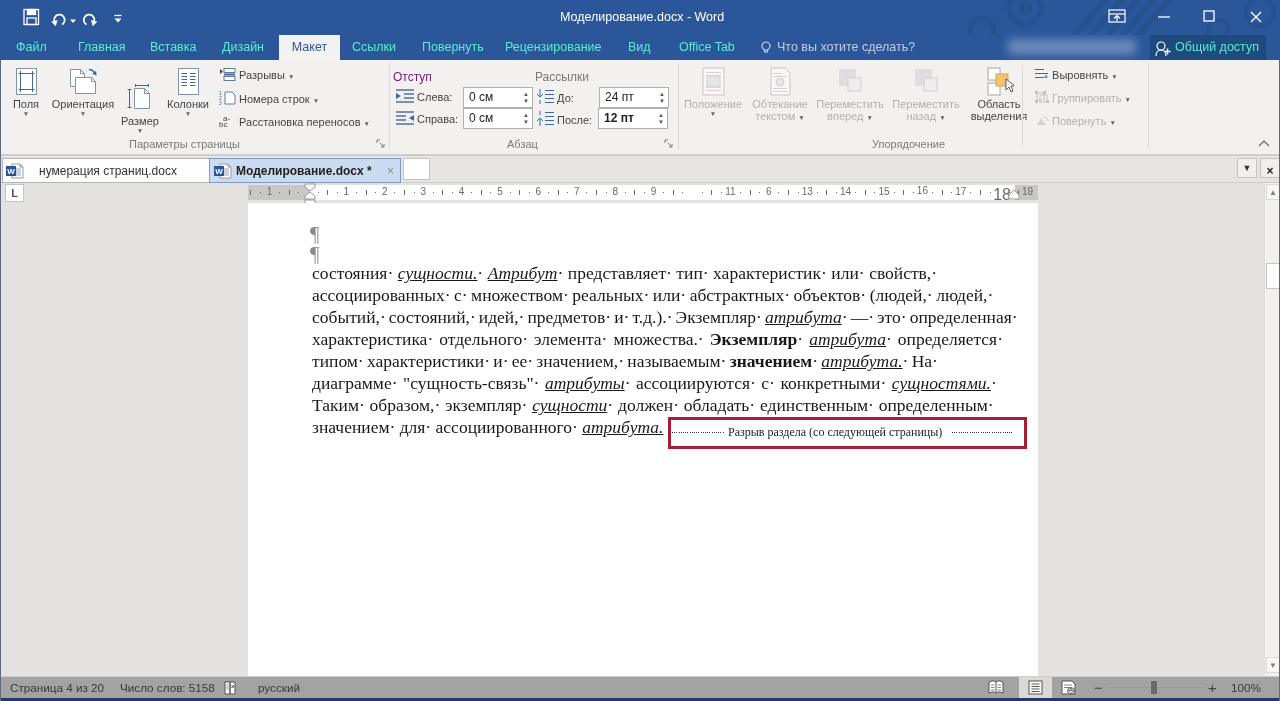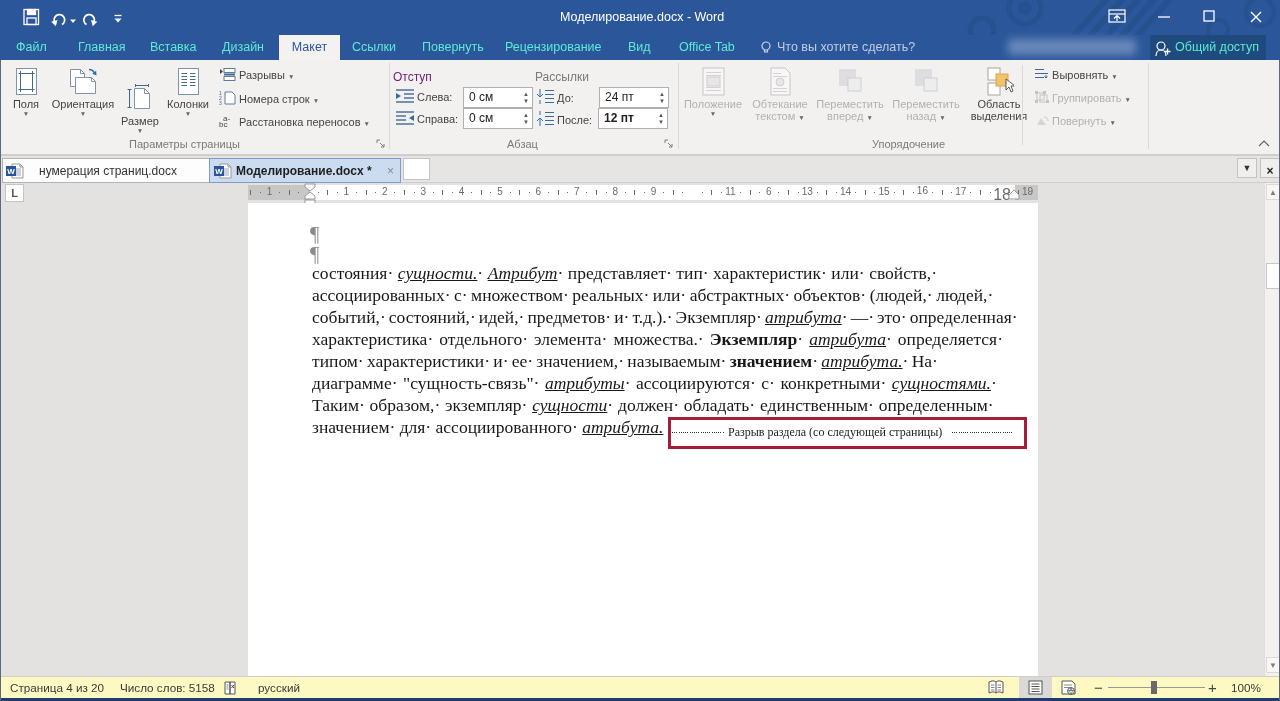--- a/index.html
+++ b/index.html
@@ -38,21 +38,21 @@
 #docarea { left:0; top:203px; width:1264px; height:473px; background:#e3e2e1; overflow:hidden; }
 #page { position:absolute; left:248px; top:0; width:790px; height:473px; background:#fff; }
 #doctext { position:absolute; left:64px; top:0; width:706px; font-family:"Liberation Serif", serif; font-size:17.5px; color:#181818; }
 .dline { position:absolute; left:0; white-space:nowrap; height:22px; }
 i.w { font-style:italic;text-decoration:underline; }
 
 
 #scroll { left:1264px; top:183px; width:16px; height:493px; background:#f2f1f0; border-left:1px solid #dfdedd;}
 
 
-#statusbar { left:0; top:676px; width:1280px; height:22px; background:#fef9c3; border-top:1px solid #d0cecd; font-size:11.7px; color:#3b3a39; }
+#statusbar { left:0; top:676px; width:1280px; height:22px; background:#a3a3a3; border-top:1px solid #d0cecd; font-size:11.7px; color:#3b3a39; }
 #bottomedge { left:0; top:698px; width:1280px; height:3px; background:#1e3c6e; }
 </style>
 </head>
 <body>
 
 <div id="titlebar" class="abs">
   <svg class="abs" style="left:950px;top:0" width="330" height="35">
     <g fill="none" stroke="#26518f" stroke-width="5">
       <circle cx="75" cy="8" r="16"></circle>
       <circle cx="32" cy="30" r="12"></circle>

